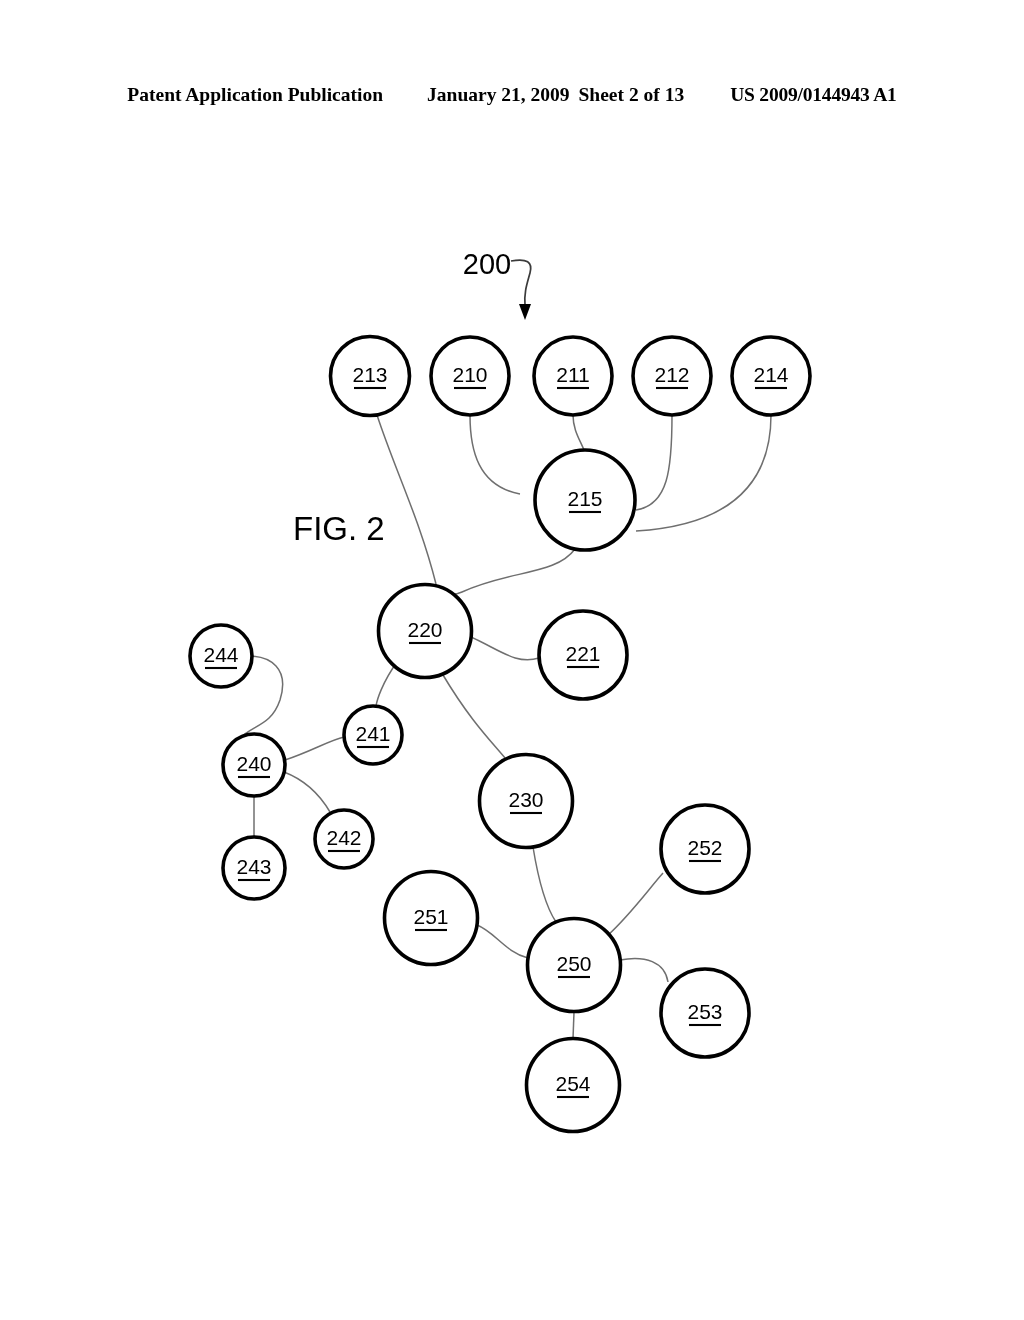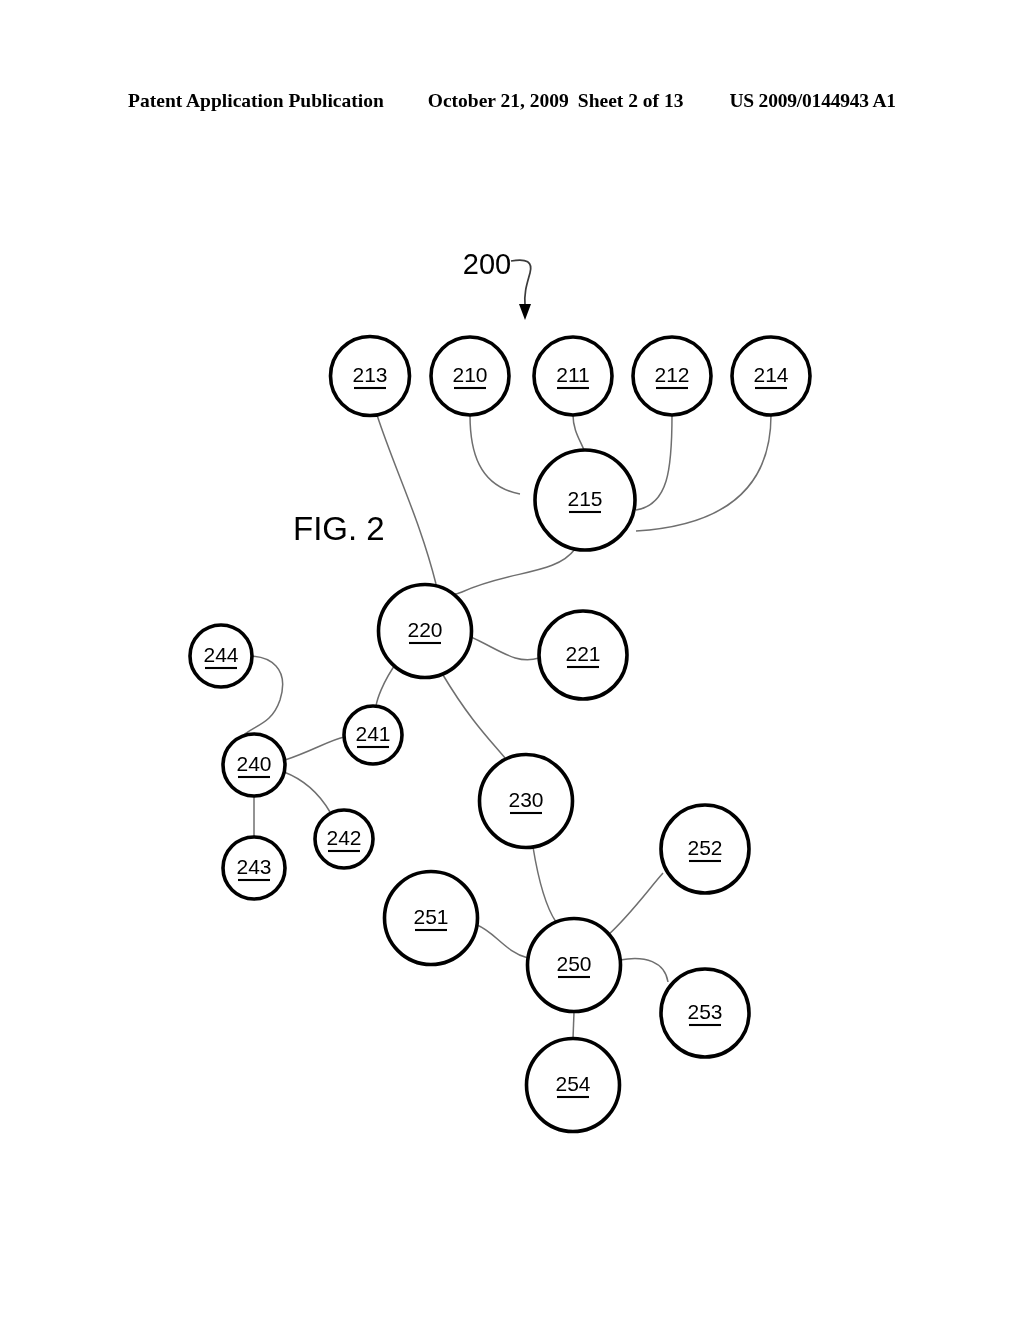--- a/index.html
+++ b/index.html
@@ -17,21 +17,21 @@
   }
 
   
   .page-header {
     position: absolute;
     top: 84px;
     left: 0;
     width: 1024px;
     height: 28px;
     display: flex;
-    align-items: flex-end;
+    align-items: flex-start;
     justify-content: center;
     font-family: "Liberation Serif", serif;
     font-weight: bold;
     font-size: 19.5px;
     color: #000000;
     letter-spacing: 0px;
     white-space: nowrap;
   }
   .page-header .hdr-pub {
     margin-right: 44px;
@@ -104,21 +104,21 @@
     fill: #000000;
     text-anchor: start;
     dominant-baseline: middle;
   }
 </style>
 </head>
 <body>
 
 <div class="page-header">
   <span class="hdr-pub">Patent Application Publication</span>
-  <span class="hdr-date">October 21, 2009</span>
+  <span class="hdr-date">January 21, 2009</span>
   <span class="hdr-sheet">Sheet 2 of 13</span>
   <span class="hdr-docnum">US 2009/0144943 A1</span>
 </div>
 
 <div class="figure-canvas">
   <svg id="figure-svg" viewBox="0 0 1024 1320" xmlns="http://www.w3.org/2000/svg">
     <g id="edges-group">
         <path class="edge-line" d="M 377 415 C 395 470 420 520 436 584"></path>
         <path class="edge-line" d="M 470 415 C 470 450 478 486 520 494"></path>
         <path class="edge-line" d="M 573 415 C 573 430 580 440 584 450"></path>

